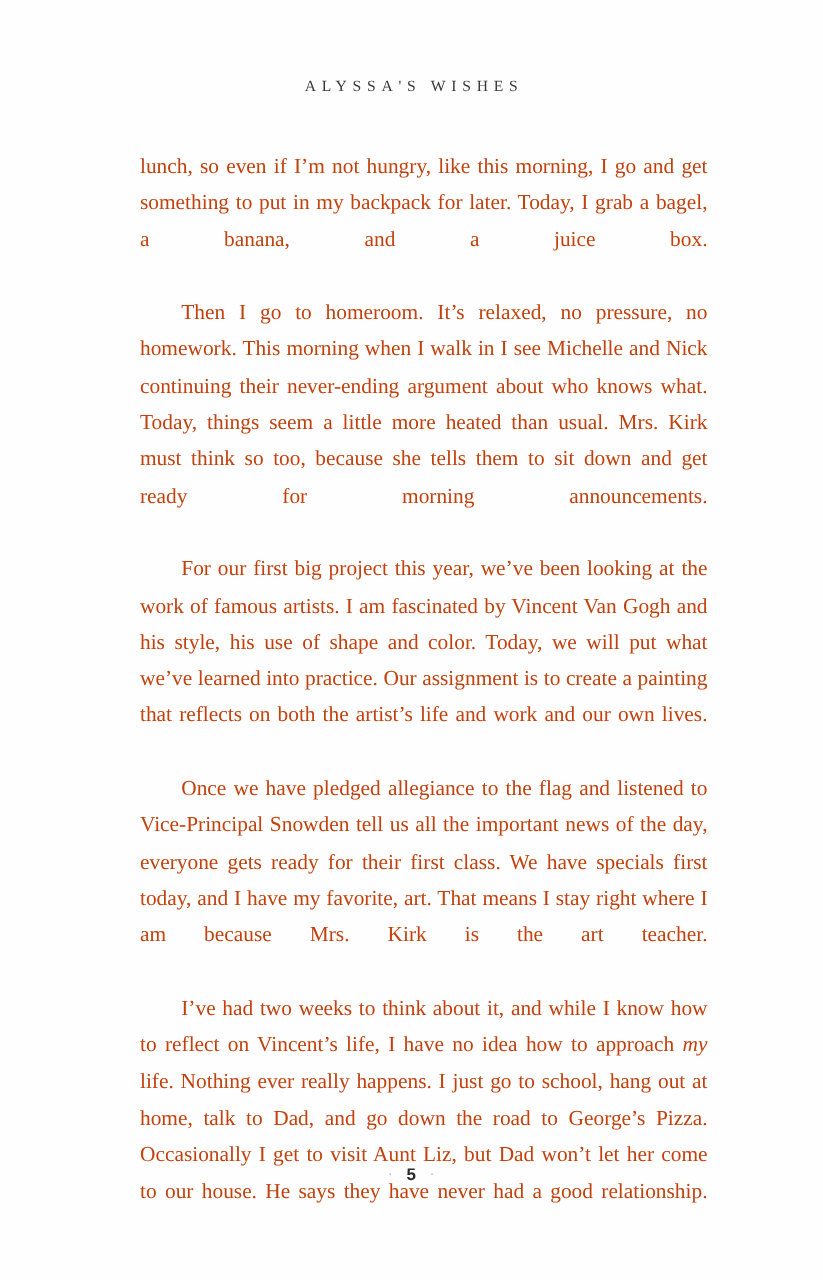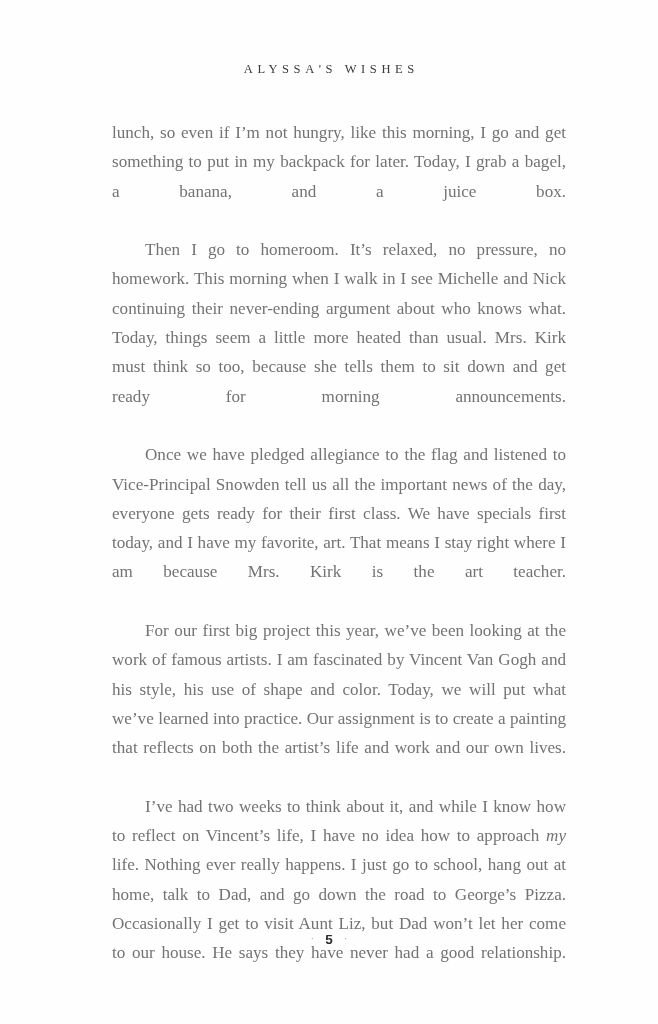--- a/index.html
+++ b/index.html
@@ -47,21 +47,21 @@
     width: 454px;
   }
 
   .para {
     margin: 0;
     font-size: 17.1px;
     line-height: 29.3px;
     text-align: justify;
     text-justify: inter-word;
     text-indent: 33px;
-    color: #737373;
+    color: #c2410c;
     hyphens: manual;
     -webkit-hyphens: manual;
     word-spacing: 0.1px;
   }
   .para.first {
     text-indent: 0;
   }
   
   .para::after {
     content: "";
@@ -102,22 +102,22 @@
 </head>
 <body style="background: rgb(254, 254, 254);">
 
 <div class="page" style="background: rgb(254, 254, 254);">
 
   <div class="running-head">ALYSSA'S WISHES</div>
 
   <div class="text-block">
     <p class="para first">lunch, so even if I’m not hungry, like this morning, I go and get something to put in my backpack for later. Today, I grab a bagel, a banana, and a juice box.</p>
     <p class="para">Then I go to homeroom. It’s relaxed, no pressure, no homework. This morning when I walk in I see Michelle and Nick continuing their never-ending argument about who knows what. Today, things seem a little more heated than usual. Mrs. Kirk must think so too, because she tells them to sit down and get ready for morning announcements.</p>
+    <p class="para">For our first big project this year, we’ve been looking at the work of famous artists. I am fascinated by Vincent Van Gogh and his style, his use of shape and color. Today, we will put what we’ve learned into practice. Our assignment is to create a painting that reflects on both the artist’s life and work and our own lives.</p>
     <p class="para">Once we have pledged allegiance to the flag and listened to Vice-Principal Snowden tell us all the important news of the day, everyone gets ready for their first class. We have specials first today, and I have my favorite, art. That means I stay right where I am because Mrs. Kirk is the art teacher.</p>
-    <p class="para">For our first big project this year, we’ve been looking at the work of famous artists. I am fascinated by Vincent Van Gogh and his style, his use of shape and color. Today, we will put what we’ve learned into practice. Our assignment is to create a painting that reflects on both the artist’s life and work and our own lives.</p>
     <p class="para">I’ve had two weeks to think about it, and while I know how to reflect on Vincent’s life, I have no idea how to approach <em>my</em> life. Nothing ever really happens. I just go to school, hang out at home, talk to Dad, and go down the road to George’s Pizza. Occasionally I get to visit Aunt Liz, but Dad won’t let her come to our house. He says they have never had a good relationship.</p>
   </div>
 
   <div class="folio">
     <span class="dot">·</span><span class="num">5</span><span class="dot">·</span>
   </div>
 
 </div>
 
 </body></html>

